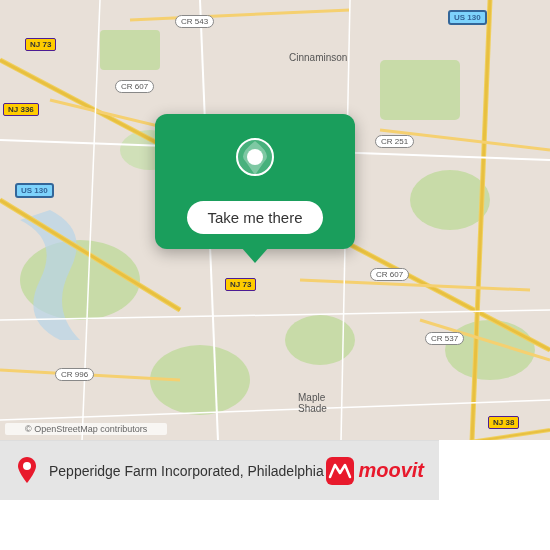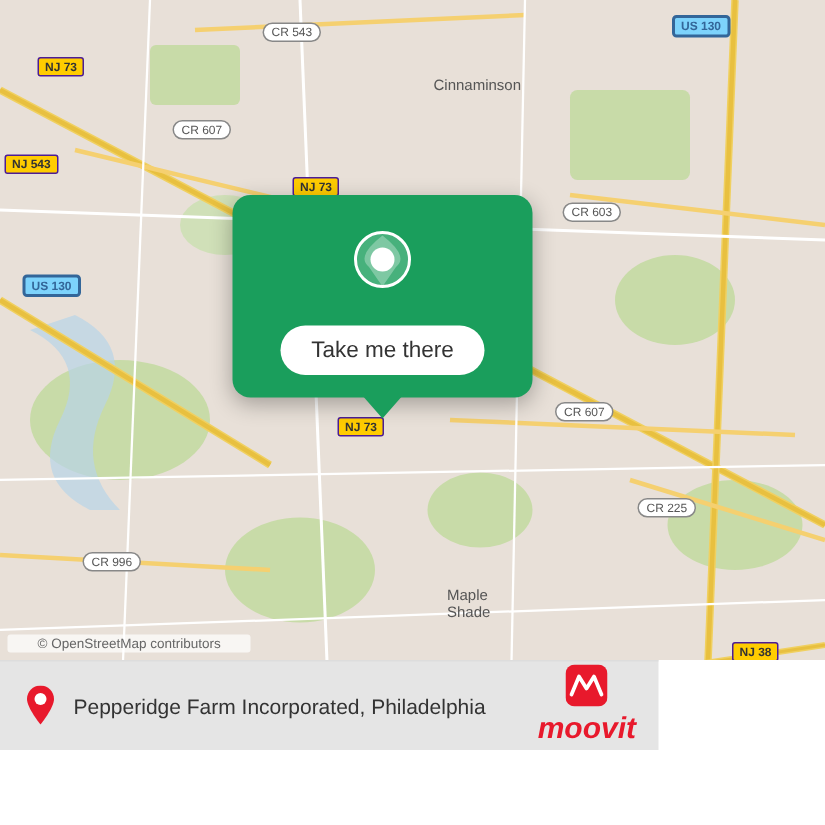--- a/index.html
+++ b/index.html
@@ -41,39 +41,38 @@
     #bottom-text {
       font-size: 14px;
       color: #333;
       flex: 1;
     }
 
     #moovit-logo {
       display: flex;
       align-items: center;
       gap: 4px;
-      flex-direction: column;
     }
 
     #moovit-logo .moovit-icon {
       width: 28px;
       height: 28px;
     }
 
     #moovit-logo .moovit-text {
       font-size: 20px;
       font-weight: bold;
       color: #e8192c;
       font-style: italic;
     }
 
     
     #popup-card {
       position: absolute;
-      top: 130px;
+      top: 114px;
       left: 155px;
       width: 200px;
       background: #1a9e5c;
       border-radius: 12px;
       padding: 20px 15px 15px;
       display: flex;
       flex-direction: column;
       align-items: center;
       box-shadow: 0 4px 15px rgba(0,0,0,0.3);
       z-index: 10;
@@ -214,34 +213,34 @@
     <line x1="200" y1="0" x2="220" y2="490" stroke="#ffffff" stroke-width="2"></line>
     <line x1="0" y1="140" x2="550" y2="160" stroke="#ffffff" stroke-width="2"></line>
     <line x1="100" y1="0" x2="80" y2="490" stroke="#ffffff" stroke-width="1.5"></line>
     <line x1="350" y1="0" x2="340" y2="490" stroke="#ffffff" stroke-width="1.5"></line>
     <line x1="0" y1="320" x2="550" y2="310" stroke="#ffffff" stroke-width="1.5"></line>
     <line x1="0" y1="420" x2="550" y2="400" stroke="#ffffff" stroke-width="1.5"></line>
   </svg>
 
   <div class="cr-badge" style="top:15px;left:175px;">CR 543</div>
   <div class="cr-badge" style="top:80px;left:115px;">CR 607</div>
-  <div class="cr-badge" style="top:135px;left:375px;">CR 603</div>
+  <div class="cr-badge" style="top:135px;left:375px;">CR 251</div>
   <div class="cr-badge" style="top:268px;left:370px;">CR 607</div>
   <div class="cr-badge" style="top:368px;left:55px;">CR 996</div>
-  <div class="cr-badge" style="top:332px;left:425px;">CR 225</div>
+  <div class="cr-badge" style="top:332px;left:425px;">CR 537</div>
 
   <div class="nj-badge" style="top:38px;left:25px;">NJ 73</div>
   <div class="nj-badge" style="top:118px;left:195px;">NJ 73</div>
   <div class="nj-badge" style="top:278px;left:225px;">NJ 73</div>
-  <div class="nj-badge" style="top:428px;left:488px;">NJ 38</div>
+  <div class="nj-badge" style="top:416px;left:488px;">NJ 38</div>
 
   <div class="us-badge" style="top:10px;left:448px;">US 130</div>
   <div class="us-badge" style="top:183px;left:15px;">US 130</div>
 
-  <div class="nj-badge" style="top:103px;left:3px;">NJ 543</div>
+  <div class="nj-badge" style="top:103px;left:3px;">NJ 336</div>
 
   <div class="map-label" style="top:52px;left:268px;margin-left:21px;">Cinnaminson</div>
   <div class="map-label" style="top:392px;left:298px;text-align:left;">Maple<br>Shade</div>
 
   <div class="copyright-text">© OpenStreetMap contributors</div>
 
   <div id="popup-card">
 
     <div id="pin-icon-container">
       <svg width="50" height="50" viewBox="0 0 50 50">

